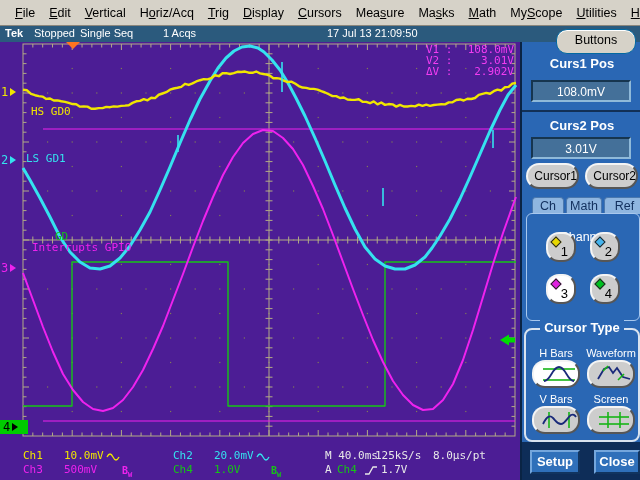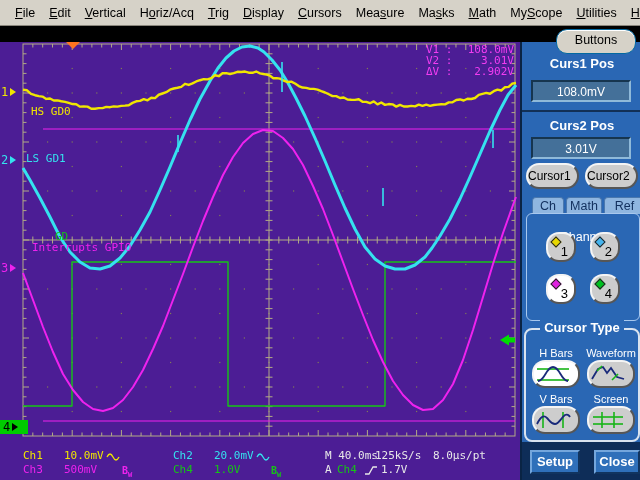--- a/index.html
+++ b/index.html
@@ -31,21 +31,21 @@
   #panel{position:absolute;left:520px;top:42px;width:120px;height:438px;background:#2a67b4;
          border-left:2px solid #0a2444;box-sizing:border-box;color:#fff;}
   .sect-title{position:absolute;width:120px;text-align:center;font-weight:bold;font-size:13px;color:#fff;}
   .value-box{position:absolute;left:9px;width:100px;height:22px;background:#447099;
              border-top:2px solid #16354f;border-left:2px solid #16354f;
              border-bottom:2px solid #8fb9d9;border-right:2px solid #8fb9d9;
              color:#fff;font-size:12px;text-align:center;line-height:20px;box-sizing:border-box;}
   .divider{position:absolute;left:0;width:120px;height:2px;background:#123056;}
   .btn3d{position:absolute;background:#cdcdcd;border-top:2px solid #f4f4f4;border-left:2px solid #f4f4f4;
          border-bottom:2px solid #565656;border-right:2px solid #565656;box-sizing:border-box;
-         color:#000;font-size:12px;text-align:left;cursor:default;border-radius:13px;}
+         color:#000;font-size:12px;text-align:right;cursor:default;border-radius:13px;}
   .btn3d.selected{background:#ffffff;}
   .bluebtn{position:absolute;background:#2f70ba;border-top:2px solid #74a6dc;border-left:2px solid #74a6dc;
            border-bottom:2px solid #11345f;border-right:2px solid #11345f;box-sizing:border-box;
            color:#fff;font-weight:bold;font-size:13px;text-align:center;cursor:default;}
   .tab{position:absolute;top:155px;height:17px;font-size:12.5px;text-align:center;line-height:17px;
        background:#8fb6e0;color:#12305e;border:1px solid #4a78ae;border-bottom:none;
        border-radius:4px 4px 0 0;box-sizing:border-box;cursor:default;}
   #tab-content{position:absolute;left:4px;top:171px;width:112px;height:106px;
                border:1px solid #a8c8ee;border-radius:6px;}
   .chan-btn{width:30px;height:30px;position:absolute;}
@@ -77,20 +77,27 @@
       <div class="menu-item"><u>D</u>isplay</div>
       <div class="menu-item"><u>C</u>ursors</div>
       <div class="menu-item">Mea<u>s</u>ure</div>
       <div class="menu-item">Ma<u>s</u>ks</div>
       <div class="menu-item"><u>M</u>ath</div>
       <div class="menu-item">My<u>S</u>cope</div>
       <div class="menu-item"><u>U</u>tilities</div>
       <div class="menu-item"><u>H</u>elp</div>
     </div>
 
+  <div id="statusbar">
+    <span style="left:5px;font-weight:bold;">Tek</span>
+    <span style="left:34px;">Stopped</span>
+    <span style="left:80px;">Single Seq</span>
+    <span style="left:163px;">1 Acqs</span>
+    <span style="left:327px;">17 Jul 13 21:09:50</span>
+  </div>
 
   <div id="buttons-pill">Buttons</div>
 
   <div id="scope">
     <svg id="grat" width="520" height="438">
         <rect x="23" y="2" width="492" height="392" fill="none" stroke="#b2ab85" stroke-width="1"></rect>
         <rect x="47" y="50.4" width="1.2" height="1.2" fill="#807a58"></rect>
         <rect x="47" y="99.4" width="1.2" height="1.2" fill="#807a58"></rect>
         <rect x="47" y="148.4" width="1.2" height="1.2" fill="#807a58"></rect>
         <rect x="47" y="197.4" width="1.2" height="1.2" fill="#807a58"></rect>

